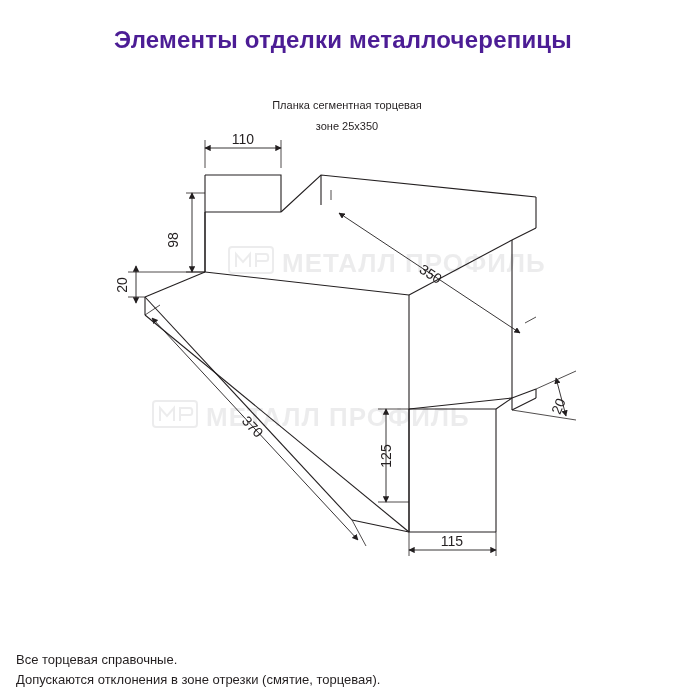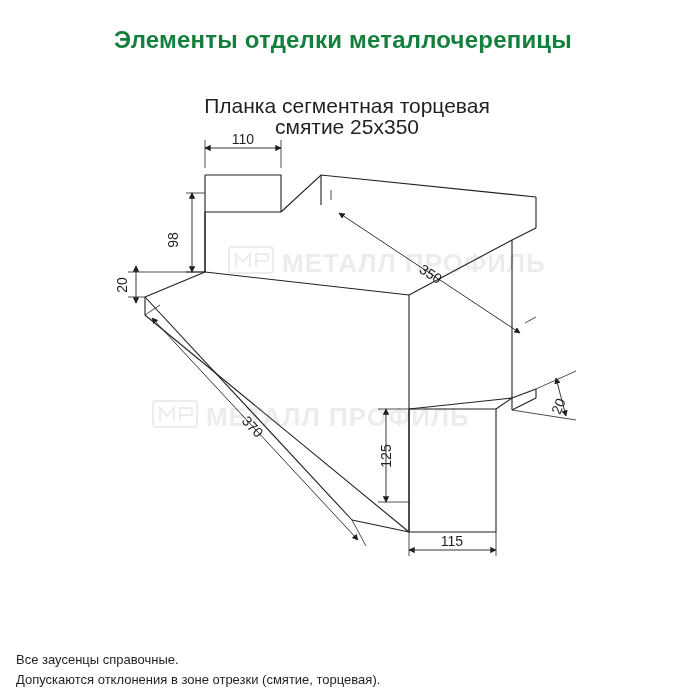--- a/index.html
+++ b/index.html
@@ -22,29 +22,29 @@
   }
   .title {
     position: absolute;
     top: 26px;
     left: 0;
     width: 686px;
     text-align: center;
     font-size: 24px;
     font-weight: bold;
     letter-spacing: 0.2px;
-    color: #15803d;
+    color: #4c1d95;
   }
   .subtitle {
     position: absolute;
     top: 95px;
     left: 0;
     width: 694px;
     text-align: center;
-    font-size: 21px;
+    font-size: 11px;
     line-height: 21px;
     color: #231f20;
   }
   .drawing {
     position: absolute;
     top: 0;
     left: 0;
     width: 700px;
     height: 700px;
   }
@@ -86,21 +86,21 @@
 </style>
 </head>
 <body>
 
 <div class="page">
 
   <div class="title">Элементы отделки металлочерепицы</div>
 
   <div class="subtitle">
     <div>Планка сегментная торцевая</div>
-    <div>смятие 25х350</div>
+    <div>зоне 25х350</div>
   </div>
 
   <div class="wm" style="left:228px; top:246px;">
     <span class="mark">
       <svg width="46" height="28" viewBox="0 0 46 28">
         <rect x="1" y="1" width="44" height="26" rx="3" fill="none" stroke="#6d6e71" stroke-width="2"></rect>
         <path d="M8 21 L8 8 L15 16 L22 8 L22 21" fill="none" stroke="#6d6e71" stroke-width="2"></path>
         <path d="M28 21 L28 8 L38 8 C41 8 41 15 38 15 L28 15" fill="none" stroke="#6d6e71" stroke-width="2"></path>
       </svg>
     </span><span class="wm-text">МЕТАЛЛ ПРОФИЛЬ</span>
@@ -212,17 +212,17 @@
 
     <g>
       <line x1="409" y1="532" x2="409" y2="556" stroke="#231f20" stroke-width="0.8"></line>
       <line x1="496" y1="532" x2="496" y2="556" stroke="#231f20" stroke-width="0.8"></line>
       <line x1="409" y1="550" x2="496" y2="550" stroke="#231f20" stroke-width="0.9" marker-start="url(#arrow-start)" marker-end="url(#arrow-end)"></line>
       <text x="452" y="546" text-anchor="middle">115</text>
     </g>
   </svg>
 
   <div class="footnotes">
-    <div>Все заусенцы справочные.</div>
+    <div>Все торцевая справочные.</div>
     <div>Допускаются отклонения в зоне отрезки (смятие, торцевая).</div>
   </div>
 
 </div>
 
 </body></html>

